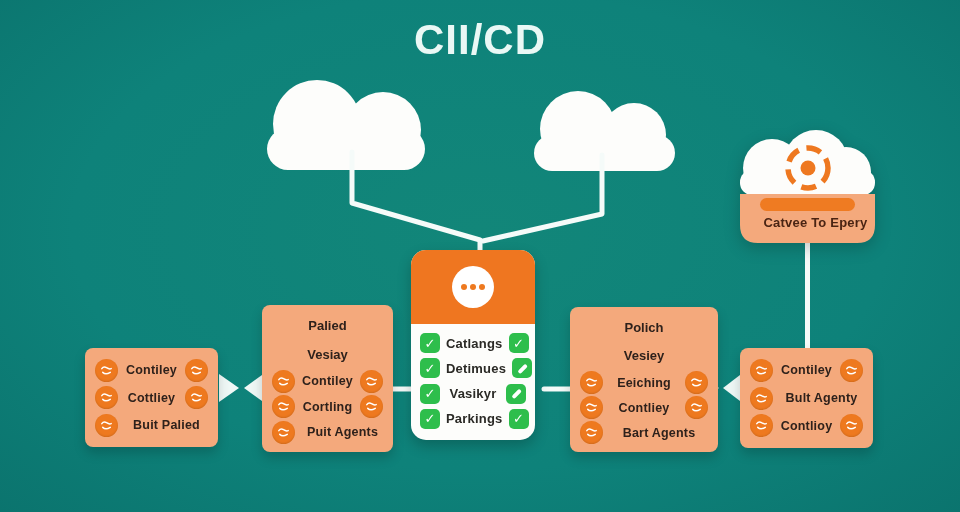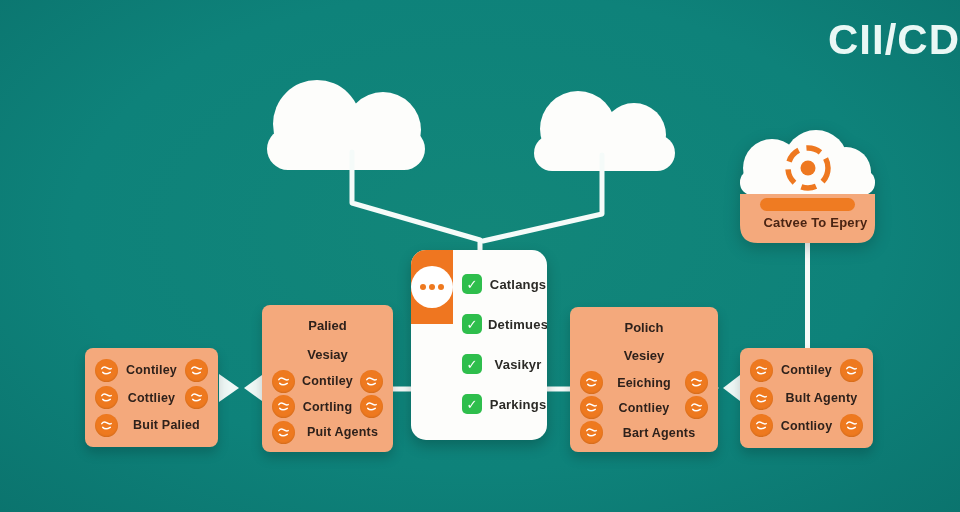--- a/index.html
+++ b/index.html
@@ -6,21 +6,21 @@
   body{
     width:960px;height:512px;overflow:hidden;
     font-family:"Liberation Sans","DejaVu Sans",sans-serif;
     background:#0E827A;
   }
   .stage-canvas{
     position:relative;width:960px;height:512px;
     background:radial-gradient(ellipse at 50% 45%, #128679 0%, #0E827A 60%, #0B746E 100%);
   }
   .title{
-    position:absolute;top:16px;left:0;width:100%;text-align:right;
+    position:absolute;top:16px;left:0;width:100%;text-align:center;
     font-size:42px;font-weight:bold;letter-spacing:1px;color:#EAF8F5;
   }
   svg.cloud{position:absolute;}
   svg.overlay{position:absolute;left:0;top:0;pointer-events:none;}
 
   
   .pbox{
     position:absolute;background:#F4A97C;border-radius:8px;
     box-shadow:0 6px 12px rgba(0,0,0,.18);
     display:flex;flex-direction:column;justify-content:space-evenly;
@@ -31,24 +31,24 @@
   .slabel{flex:1;text-align:center;font-weight:bold;font-size:12.5px;letter-spacing:.2px;}
   .ocirc{
     width:23px;height:23px;border-radius:50%;background:#EE791F;flex:0 0 auto;
     display:flex;align-items:center;justify-content:center;
     box-shadow:inset 0 -1px 2px rgba(0,0,0,.12);
   }
   .ocirc svg{width:15px;height:15px;}
 
   
   .cpanel{
-    position:absolute;left:411px;top:250px;width:136px;height:190px;
+    position:absolute;left:411px;top:250px;width:124px;height:190px;
     background:#FDFDFB;border-radius:15px;overflow:hidden;
     box-shadow:0 6px 14px rgba(0,0,0,.22);
-    display:flex;flex-direction:row;
+    display:flex;flex-direction:column;
   }
   .cpanel-head{height:74px;background:#EF7620;display:flex;align-items:center;justify-content:center;flex:0 0 auto;}
   .hcirc{width:42px;height:42px;border-radius:50%;background:#FFFFFF;display:flex;align-items:center;justify-content:center;gap:3px;}
   .hcirc .dot{width:6px;height:6px;border-radius:50%;background:#EE791F;display:block;}
   .cpanel-body{flex:1;display:flex;flex-direction:column;justify-content:space-evenly;padding:4px 9px 6px;}
   .crow{display:flex;align-items:center;gap:6px;}
   .clabel{flex:1;text-align:center;font-weight:bold;font-size:13px;color:#2B2A26;letter-spacing:.2px;}
   .gsq{width:20px;height:20px;border-radius:5px;background:#2EBE4C;flex:0 0 auto;display:flex;align-items:center;justify-content:center;color:#fff;}
   .gsq.check::after{content:"\2713";font-size:13px;font-weight:bold;line-height:1;}
   .gsq .wbar{width:11px;height:3.5px;background:#fff;border-radius:2px;transform:rotate(-45deg);display:block;}

